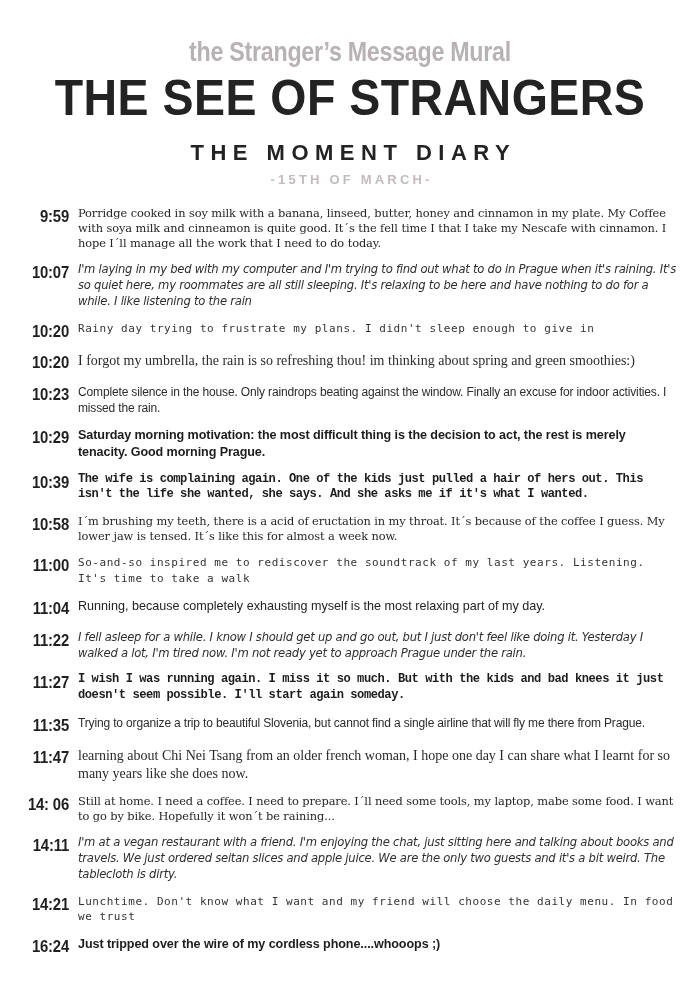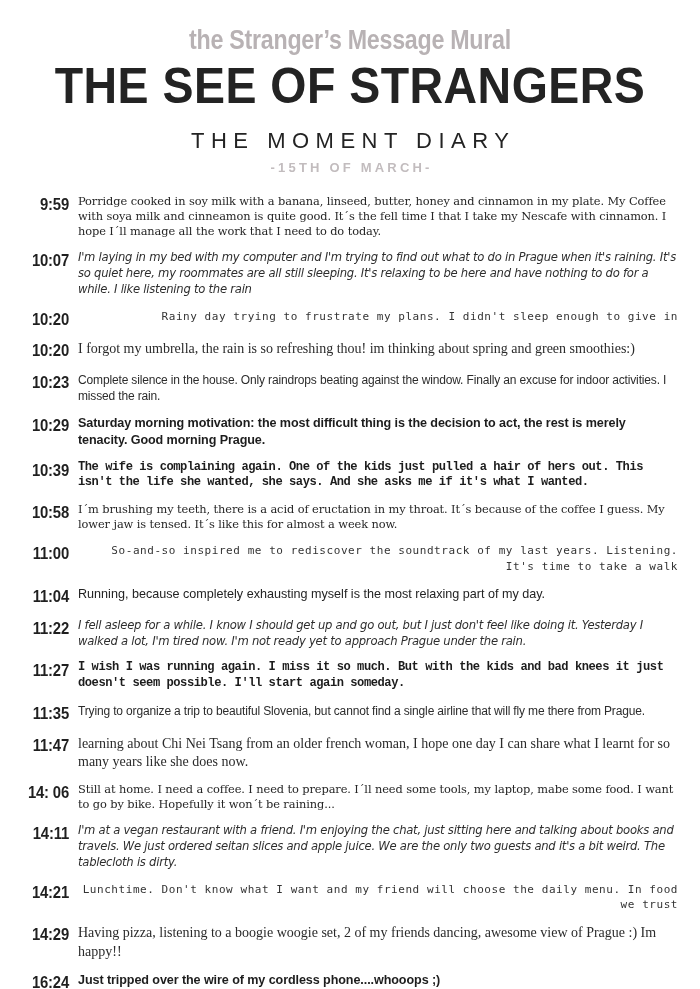--- a/index.html
+++ b/index.html
@@ -13,21 +13,21 @@
     height: 989px;
     font-family: "Liberation Sans", sans-serif;
     color: #2b2b2b;
     overflow: hidden;
     position: relative;
   }
 
   
   #masthead {
     text-align: center;
-    padding-top: 27px;
+    padding-top: 39px;
   }
   #eyebrow-title {
     font-family: "Liberation Sans Narrow", "Liberation Sans", sans-serif;
     font-weight: 700;
     font-size: 27px;
     letter-spacing: -0.3px;
     color: #b8b2b4;
     line-height: 1;
     transform: scaleX(0.86);
     transform-origin: center;
@@ -40,21 +40,21 @@
     letter-spacing: 0.5px;
     color: #232323;
     line-height: 1.08;
     margin-top: 5px;
     transform: scaleX(0.93);
     transform-origin: center;
     white-space: nowrap;
   }
   #sub-title {
     font-family: "Liberation Sans", sans-serif;
-    font-weight: 400;
+    font-weight: 700;
     font-size: 22px;
     letter-spacing: 6.5px;
     color: #232323;
     line-height: 1;
     margin-top: 17px;
     white-space: nowrap;
     text-indent: 6.5px;
   }
   #date-line {
     font-family: "Liberation Sans", sans-serif;
@@ -113,21 +113,20 @@
     line-height: 1.36;
     color: #2e2e2e;
     letter-spacing: -0.25px;
   }
   .v-mono {
     font-family: "DejaVu Sans Mono", monospace;
     font-size: 11px;
     line-height: 1.45;
     color: #343434;
     letter-spacing: 0.55px;
-    text-align: right;
   }
   .v-serif {
     font-family: "Liberation Serif", serif;
     font-size: 14px;
     line-height: 1.3;
     color: #2a2a2a;
   }
   .v-sans {
     font-family: Liberation Sans, sans-serif;
     font-size: 12px;
@@ -269,24 +268,18 @@
         <div class="v-sans-italic">I'm at a vegan restaurant with a friend. I'm enjoying the chat, just sitting here and talking about books and travels. We just ordered seitan slices and apple juice. We are the only two guests and it's a bit weird. The tablecloth is dirty.</div>
       </div>
     </div>
     <div class="entry">
       <div class="entry-time">14:21</div>
       <div class="entry-text">
         <div class="v-mono">Lunchtime. Don't know what I want and my friend will choose the daily menu. In food we trust</div>
       </div>
     </div>
     <div class="entry">
-      <div class="entry-time">14:29</div>
-      <div class="entry-text">
-        <div class="v-serif">Having pizza, listening to a boogie woogie set, 2 of my friends dancing, awesome view of Prague :) Im happy!!</div>
-      </div>
-    </div>
-    <div class="entry">
       <div class="entry-time">16:24</div>
       <div class="entry-text">
         <div class="v-cond-bold">Just tripped over the wire of my cordless phone....whooops ;)</div>
       </div>
     </div>
   </div>
 
 </body></html>

